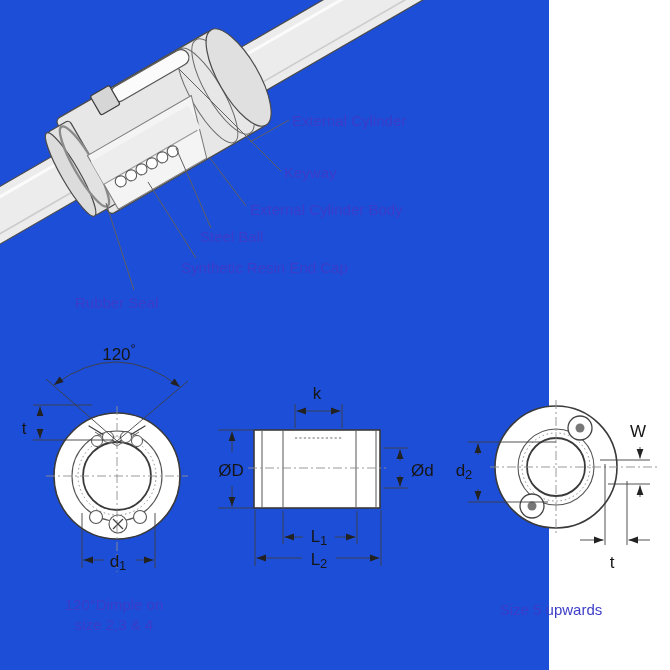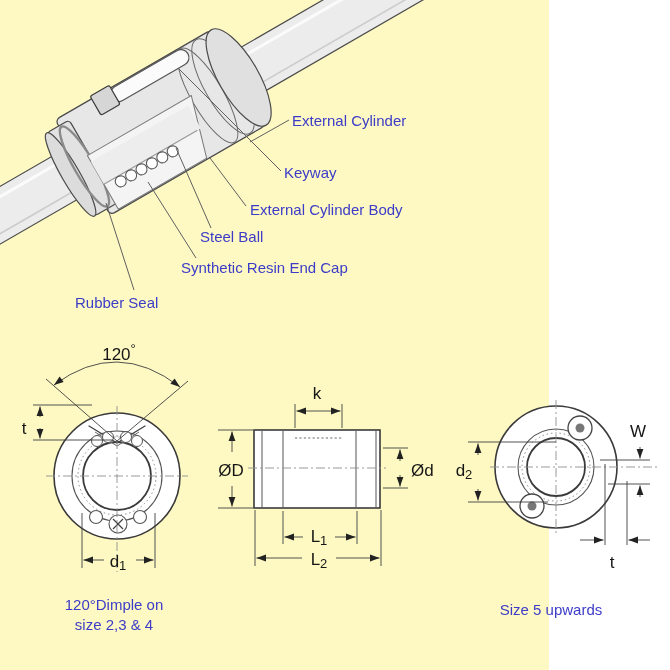--- a/index.html
+++ b/index.html
@@ -1,16 +1,16 @@
 <!DOCTYPE html>
 <html><head>
 <meta charset="utf-8">
 <style>
   html,body { margin:0; padding:0; background:#ffffff; }
-  .stage { width:549px; height:670px; position:relative; background:#fef9c3; }
+  .stage { width:549px; height:670px; position:relative; background:#1d4ed8; }
   svg { display:block; }
   text, tspan { font-family:"Liberation Sans", sans-serif; }
   .t15 { font-size:15px; }
   .dim { font-size:17px; fill:#161616; }
   .sub { font-size:13px; }
   .sup { font-size:13px; }
   .ln  { stroke:#3e3e3e; stroke-width:1.2; fill:none; stroke-linecap:round; }
   .ext { stroke:#3e3e3e; stroke-width:0.9; fill:none; }
   .cl  { stroke:#8f8f8f; stroke-width:0.9; stroke-dasharray:9 3 2 3; fill:none; }
   .dotring { stroke:#8a8a8a; stroke-width:1; stroke-dasharray:1.5 2.8; fill:none; }

